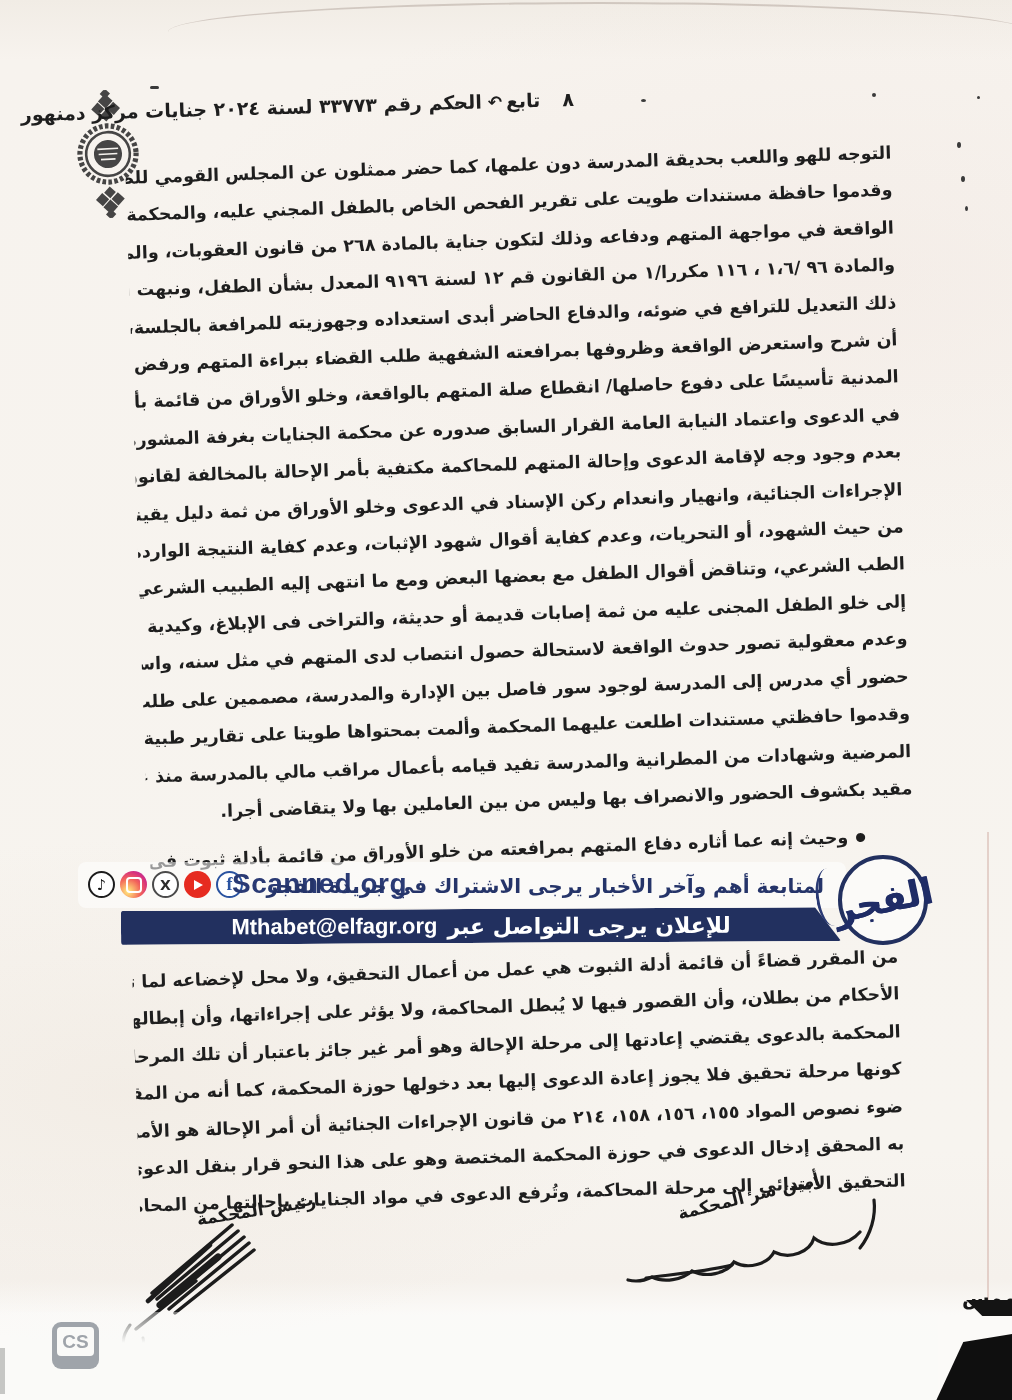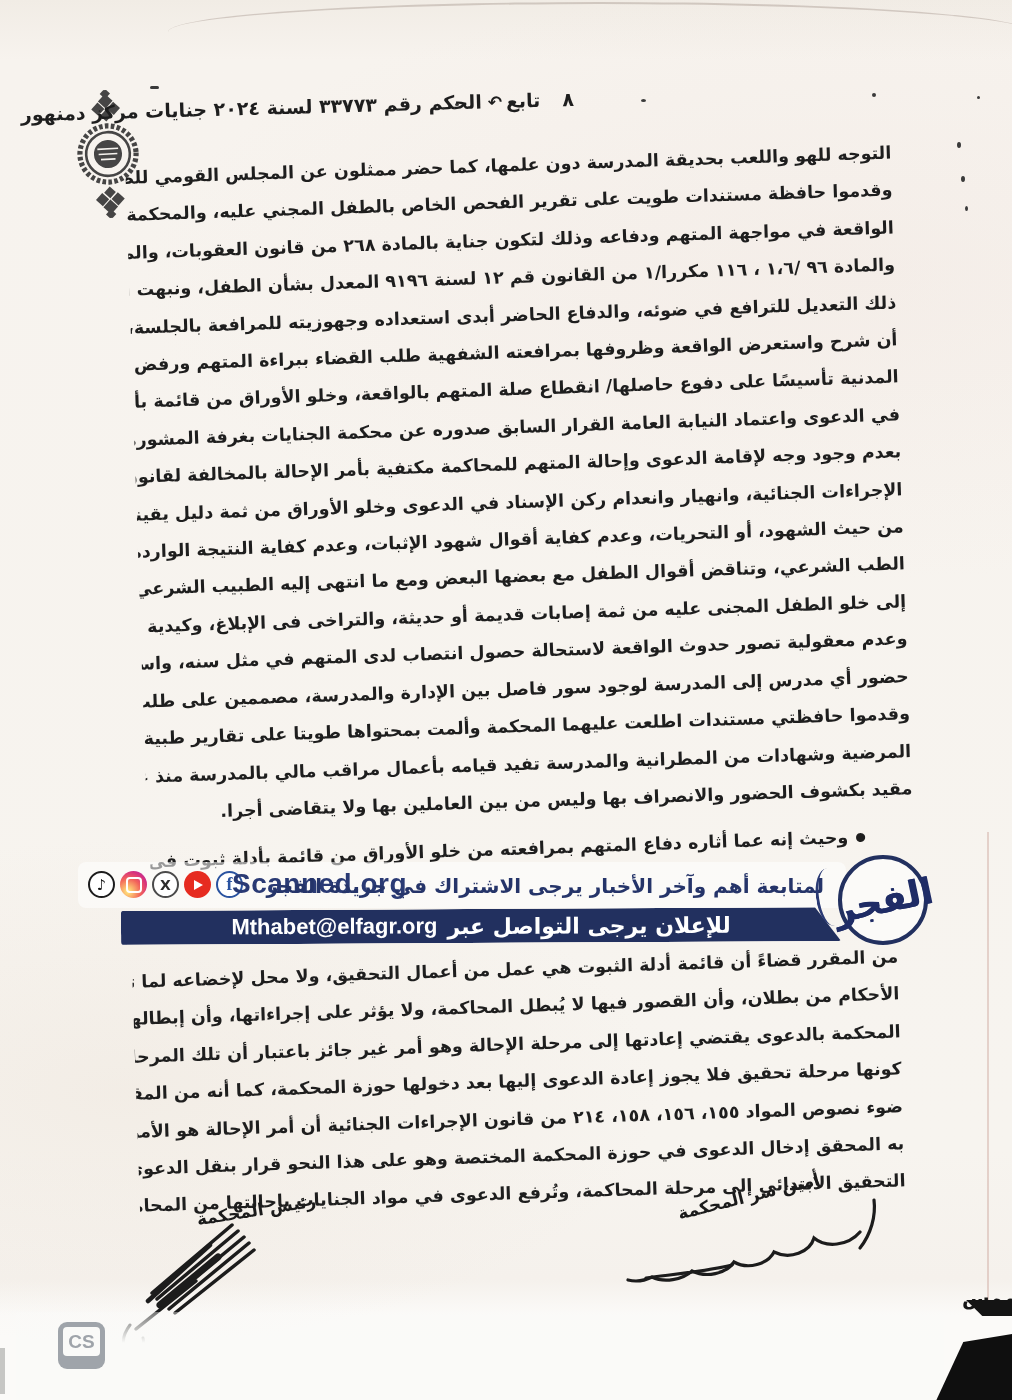--- a/index.html
+++ b/index.html
@@ -54,21 +54,21 @@
   .icon.fb{border:2px solid #2a53a0;color:#2a53a0;font-size:18px;font-weight:700;font-family:"Liberation Serif",serif;}
   .site{position:absolute;left:232px;top:18px;font-family:"Liberation Sans",sans-serif;font-weight:700;font-size:28px;color:#2a3a74;letter-spacing:0.5px;}
   .subscribe{position:absolute;left:382px;top:24px;width:442px;font-size:20px;font-weight:700;color:#253469;direction:rtl;text-align:left;white-space:nowrap;}
   .adbar{position:absolute;left:121px;top:59px;width:720px;height:34px;background:#22305f;clip-path:polygon(0 0,calc(100% - 26px) 0,100% 100%,0 100%);border-radius:3px;display:flex;align-items:center;justify-content:center;direction:rtl;transform:rotate(-0.3deg);}
   .adbar .adtxt{color:#fff;font-size:22px;font-weight:700;white-space:nowrap;}
   .adbar .ademail{color:#fff;font-size:22px;font-weight:700;margin-right:10px;font-family:"Liberation Sans",sans-serif;direction:ltr;unicode-bidi:bidi-override;}
   .logo-arc{position:absolute;left:816px;top:18px;width:26px;height:58px;border-left:3px solid #2a3a74;border-radius:50%;transform:rotate(-8deg);}
   .logo-circle{position:absolute;left:838px;top:5px;width:90px;height:90px;box-sizing:border-box;border:4px solid #22305f;border-radius:50%;background:#fbfaf8;display:flex;align-items:center;justify-content:center;}
   .logo-circle .logotxt{font-size:36px;font-weight:700;color:#1f2c66;transform:rotate(-12deg);text-shadow:0.6px 0 #1f2c66;}
   
-  .cs-strip{position:absolute;left:16px;top:1312px;width:928px;height:88px;background:linear-gradient(180deg,rgba(250,250,248,0.4),#fafaf8 35%);}
+  .cs-strip{position:absolute;left:10px;top:1312px;width:928px;height:88px;background:linear-gradient(180deg,rgba(250,250,248,0.4),#fafaf8 35%);}
   .cs-badge{position:absolute;left:42px;top:10px;width:47px;height:47px;background:#9fa4aa;border-radius:9px;}
   .cs-badge .inner{position:absolute;left:5px;top:5px;right:5px;bottom:13px;background:#fafaf8;border-radius:4px;display:flex;align-items:center;justify-content:center;font-family:"Liberation Sans",sans-serif;font-weight:700;font-size:19px;color:#9fa4aa;}
   .cs-text{position:absolute;left:103px;top:11px;font-family:"Liberation Sans",sans-serif;font-size:36px;color:#b5b9be;letter-spacing:0.5px;}
   .corner-small{position:absolute;left:958px;top:1300px;width:54px;height:16px;background:#141414;clip-path:polygon(15% 0,100% 0,100% 100%,45% 100%);}
   .corner-big{position:absolute;left:928px;top:1334px;width:84px;height:66px;background:#0f0f0f;clip-path:polygon(100% 0,42% 12%,10% 100%,100% 100%);}
 </style>
 </head>
 <body>
 
 <div class="page">

